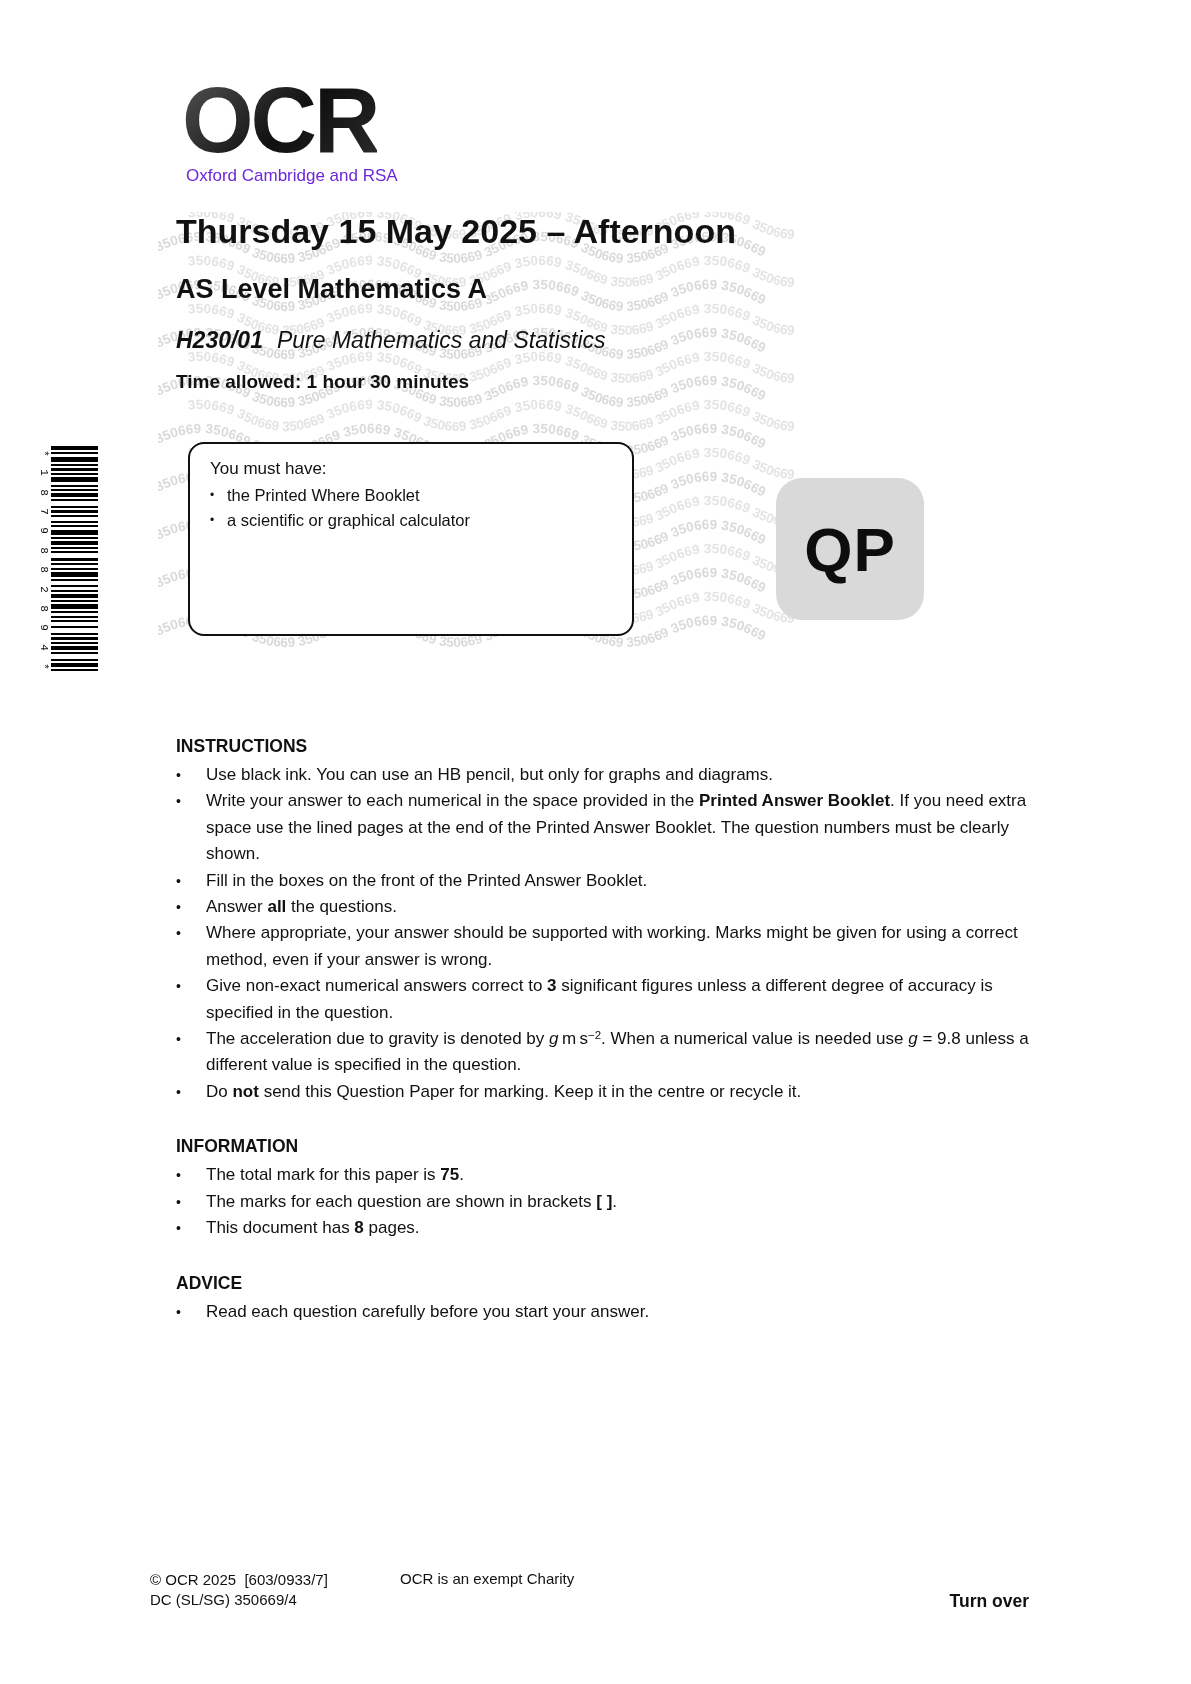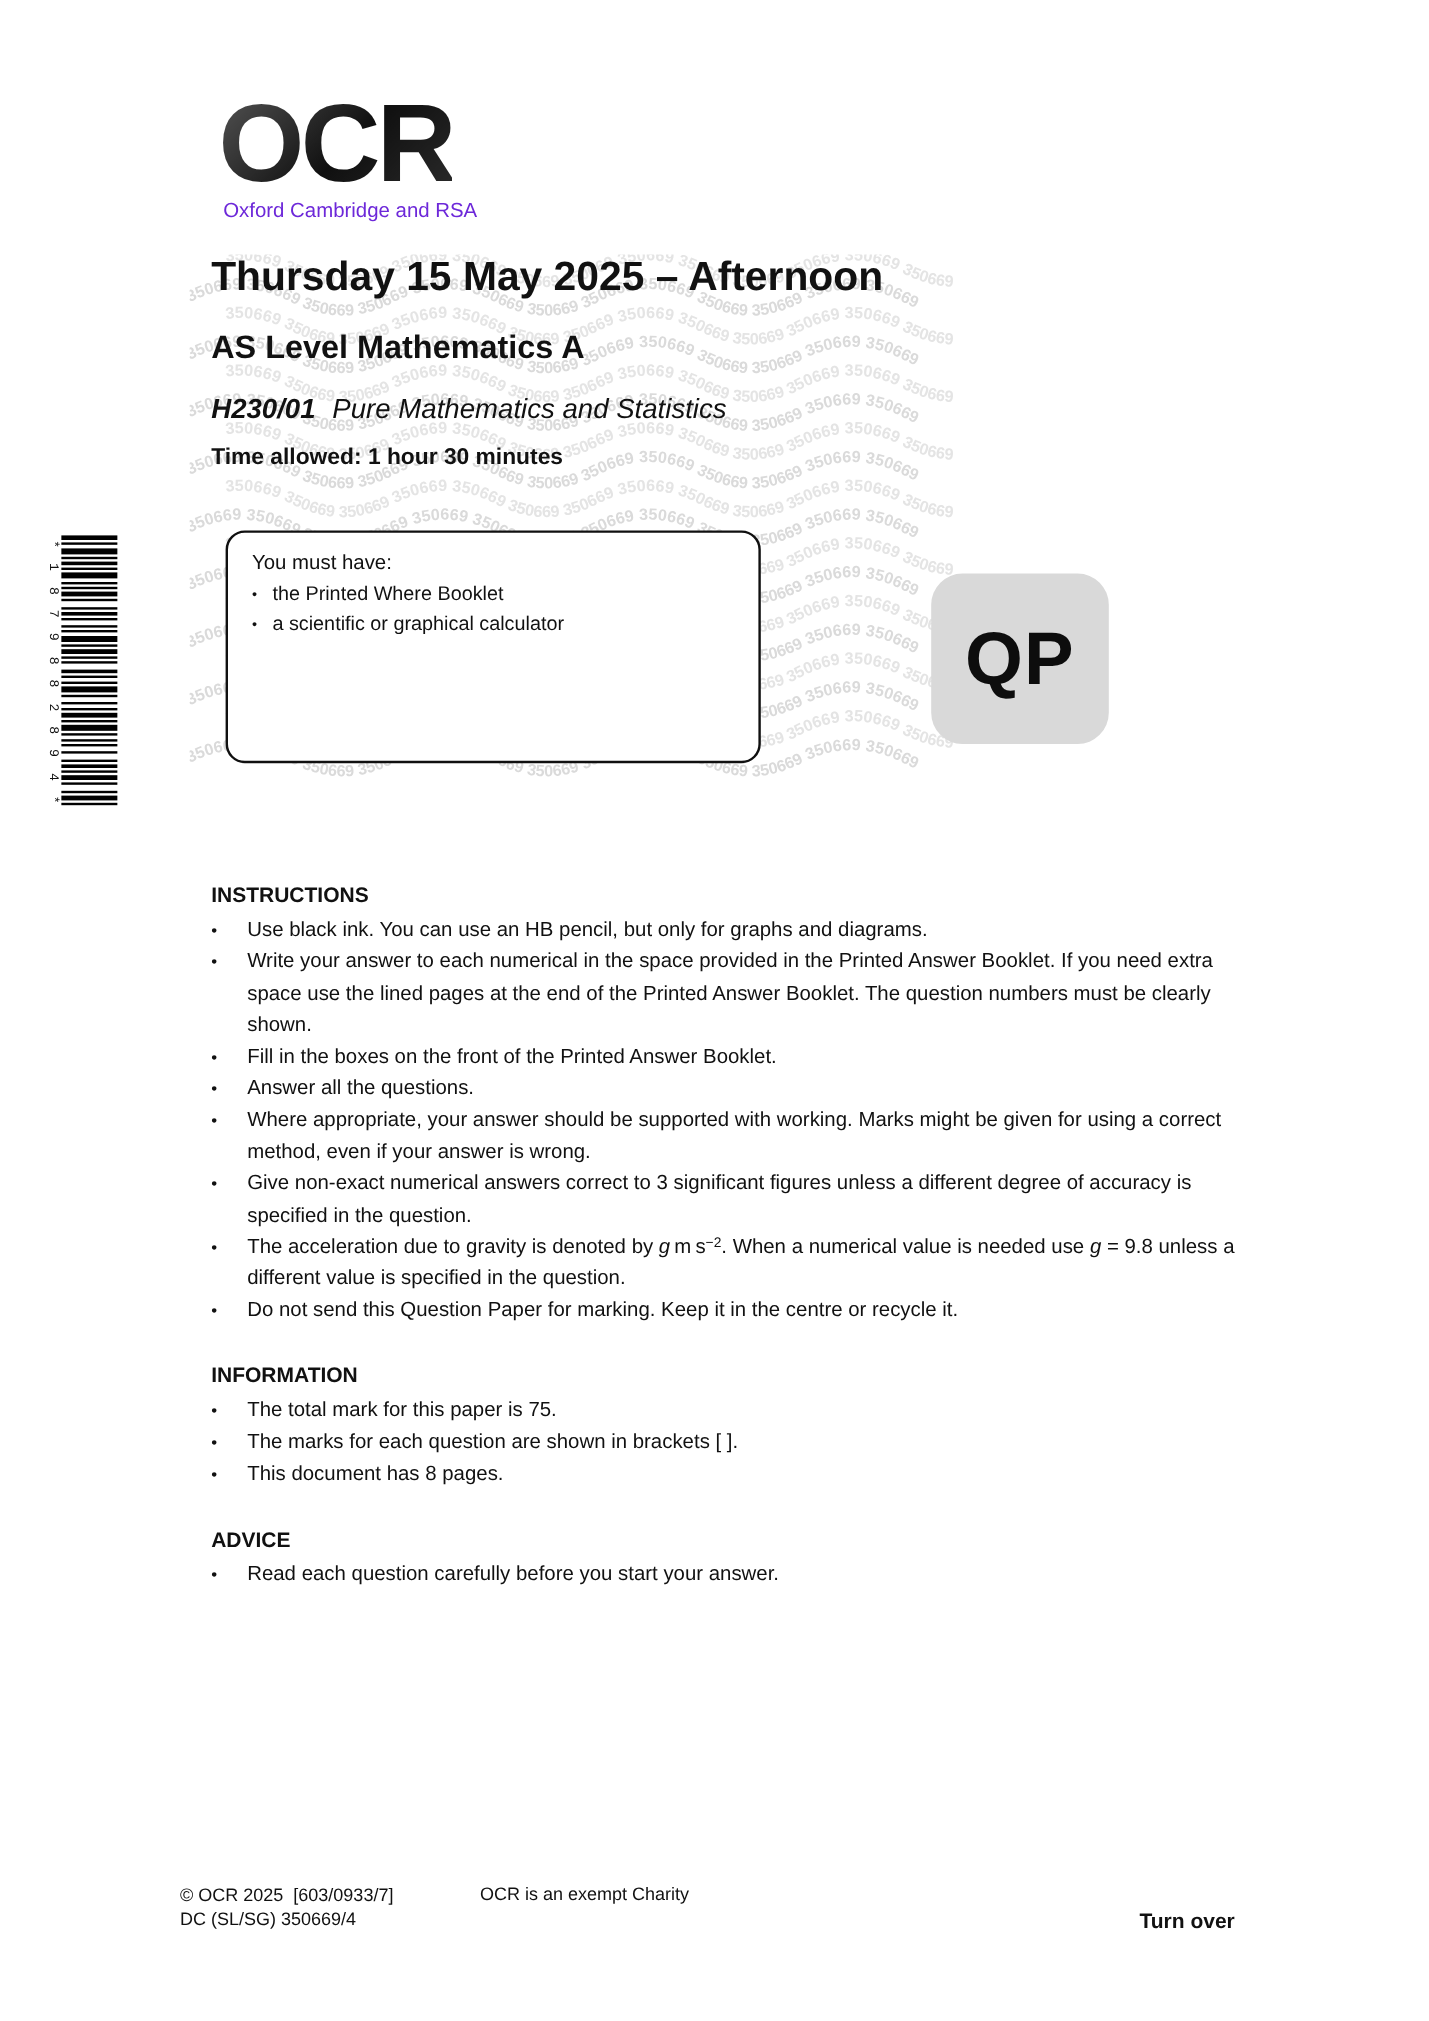--- a/index.html
+++ b/index.html
@@ -47,21 +47,21 @@
   .bc-bars { width:47px; height:228px; overflow:hidden; }
   .bc-bars .bar { background:#000; width:100%; }
 
   
   .content { position:absolute; left:176px; top:735px; width:858px; z-index:2; }
   .section-heading { font-size:17.5px; font-weight:bold; line-height:22px; margin:30px 0 5px 0; }
   .section:first-child .section-heading { margin-top:0; }
   .bullet { display:flex; }
   .dot { width:30px; flex:none; font-size:14px; line-height:26.4px; }
   .btext { flex:1; font-size:17px; line-height:26.4px; }
-  .b { font-weight:normal;margin-top:22px; }
+  .b { font-weight:bold;margin-top:22px; }
   .i { font-style:italic; }
   .btext sup { font-size:11.5px; vertical-align:5px; line-height:0; }
 
   
   .footer-left { position:absolute; left:150px; top:1570px; font-size:15px; line-height:20px;
     white-space:pre-wrap; z-index:2; }
   .footer-charity { position:absolute; left:400px; top:1570px; width:350px; text-align:left;
     font-size:15px; z-index:2; }
   .footer-turnover { position:absolute; right:162px; top:1591px; font-size:17.5px; font-weight:bold; z-index:2; }
 </style>

